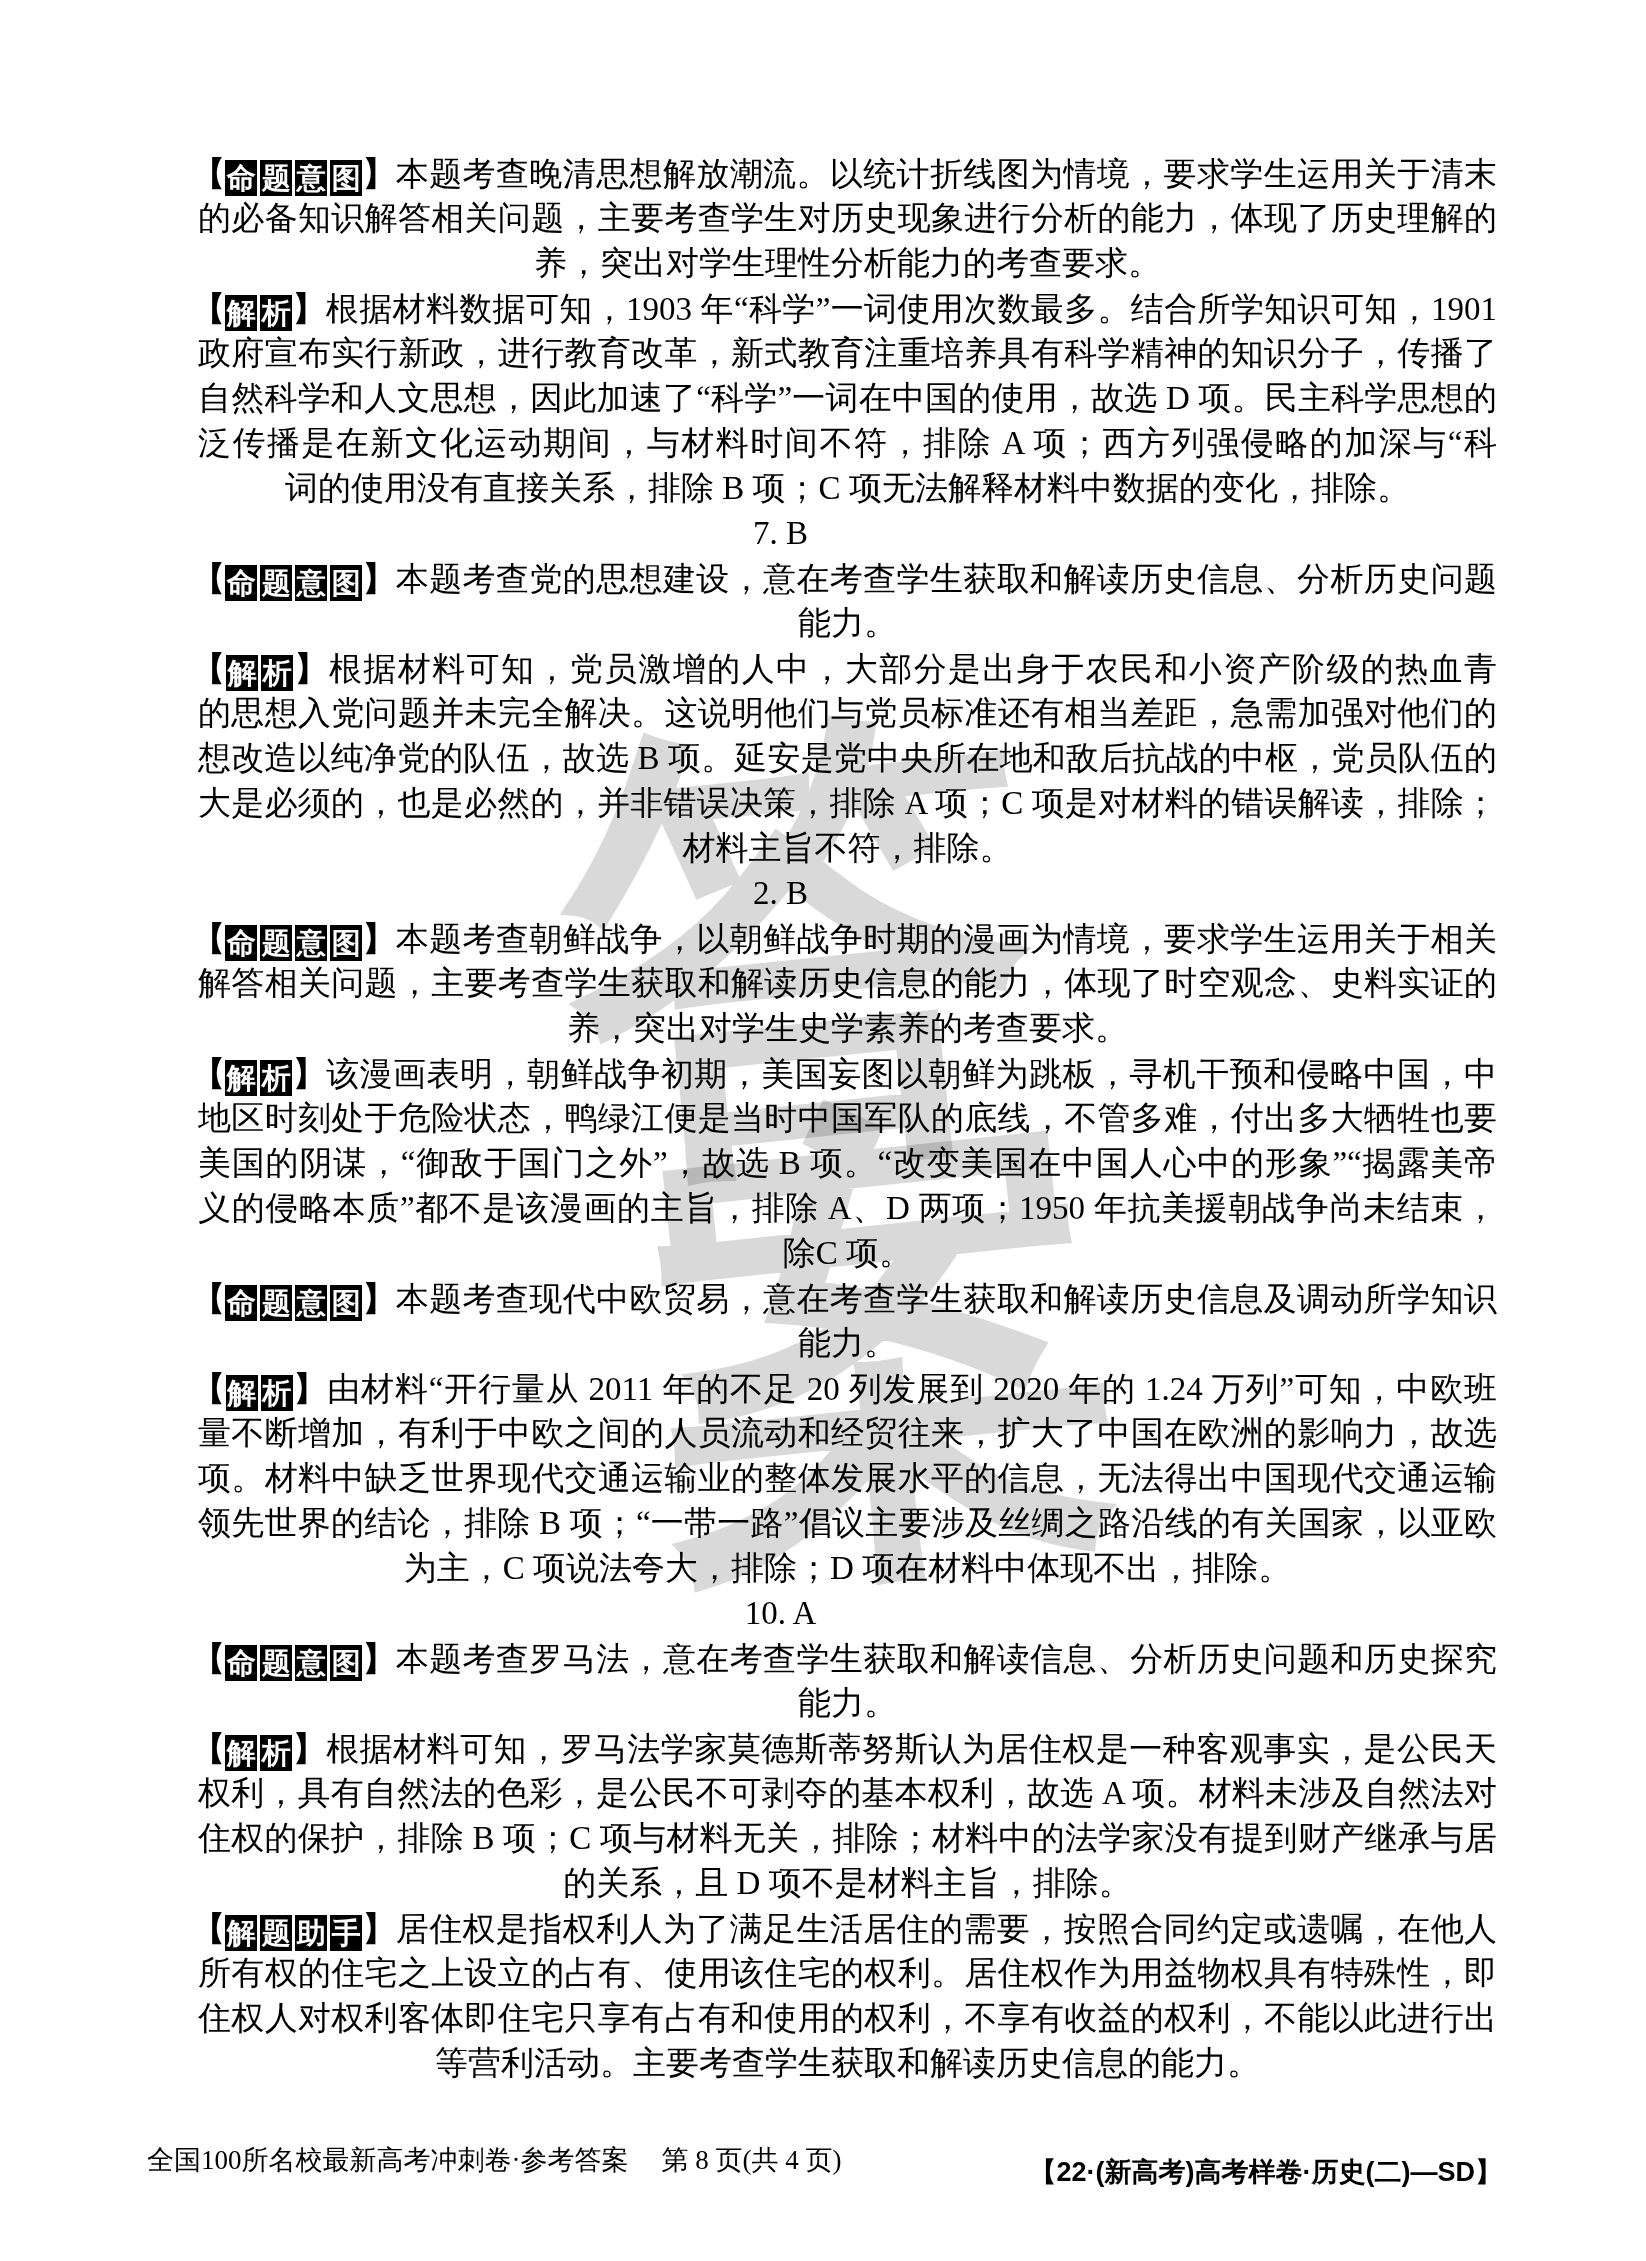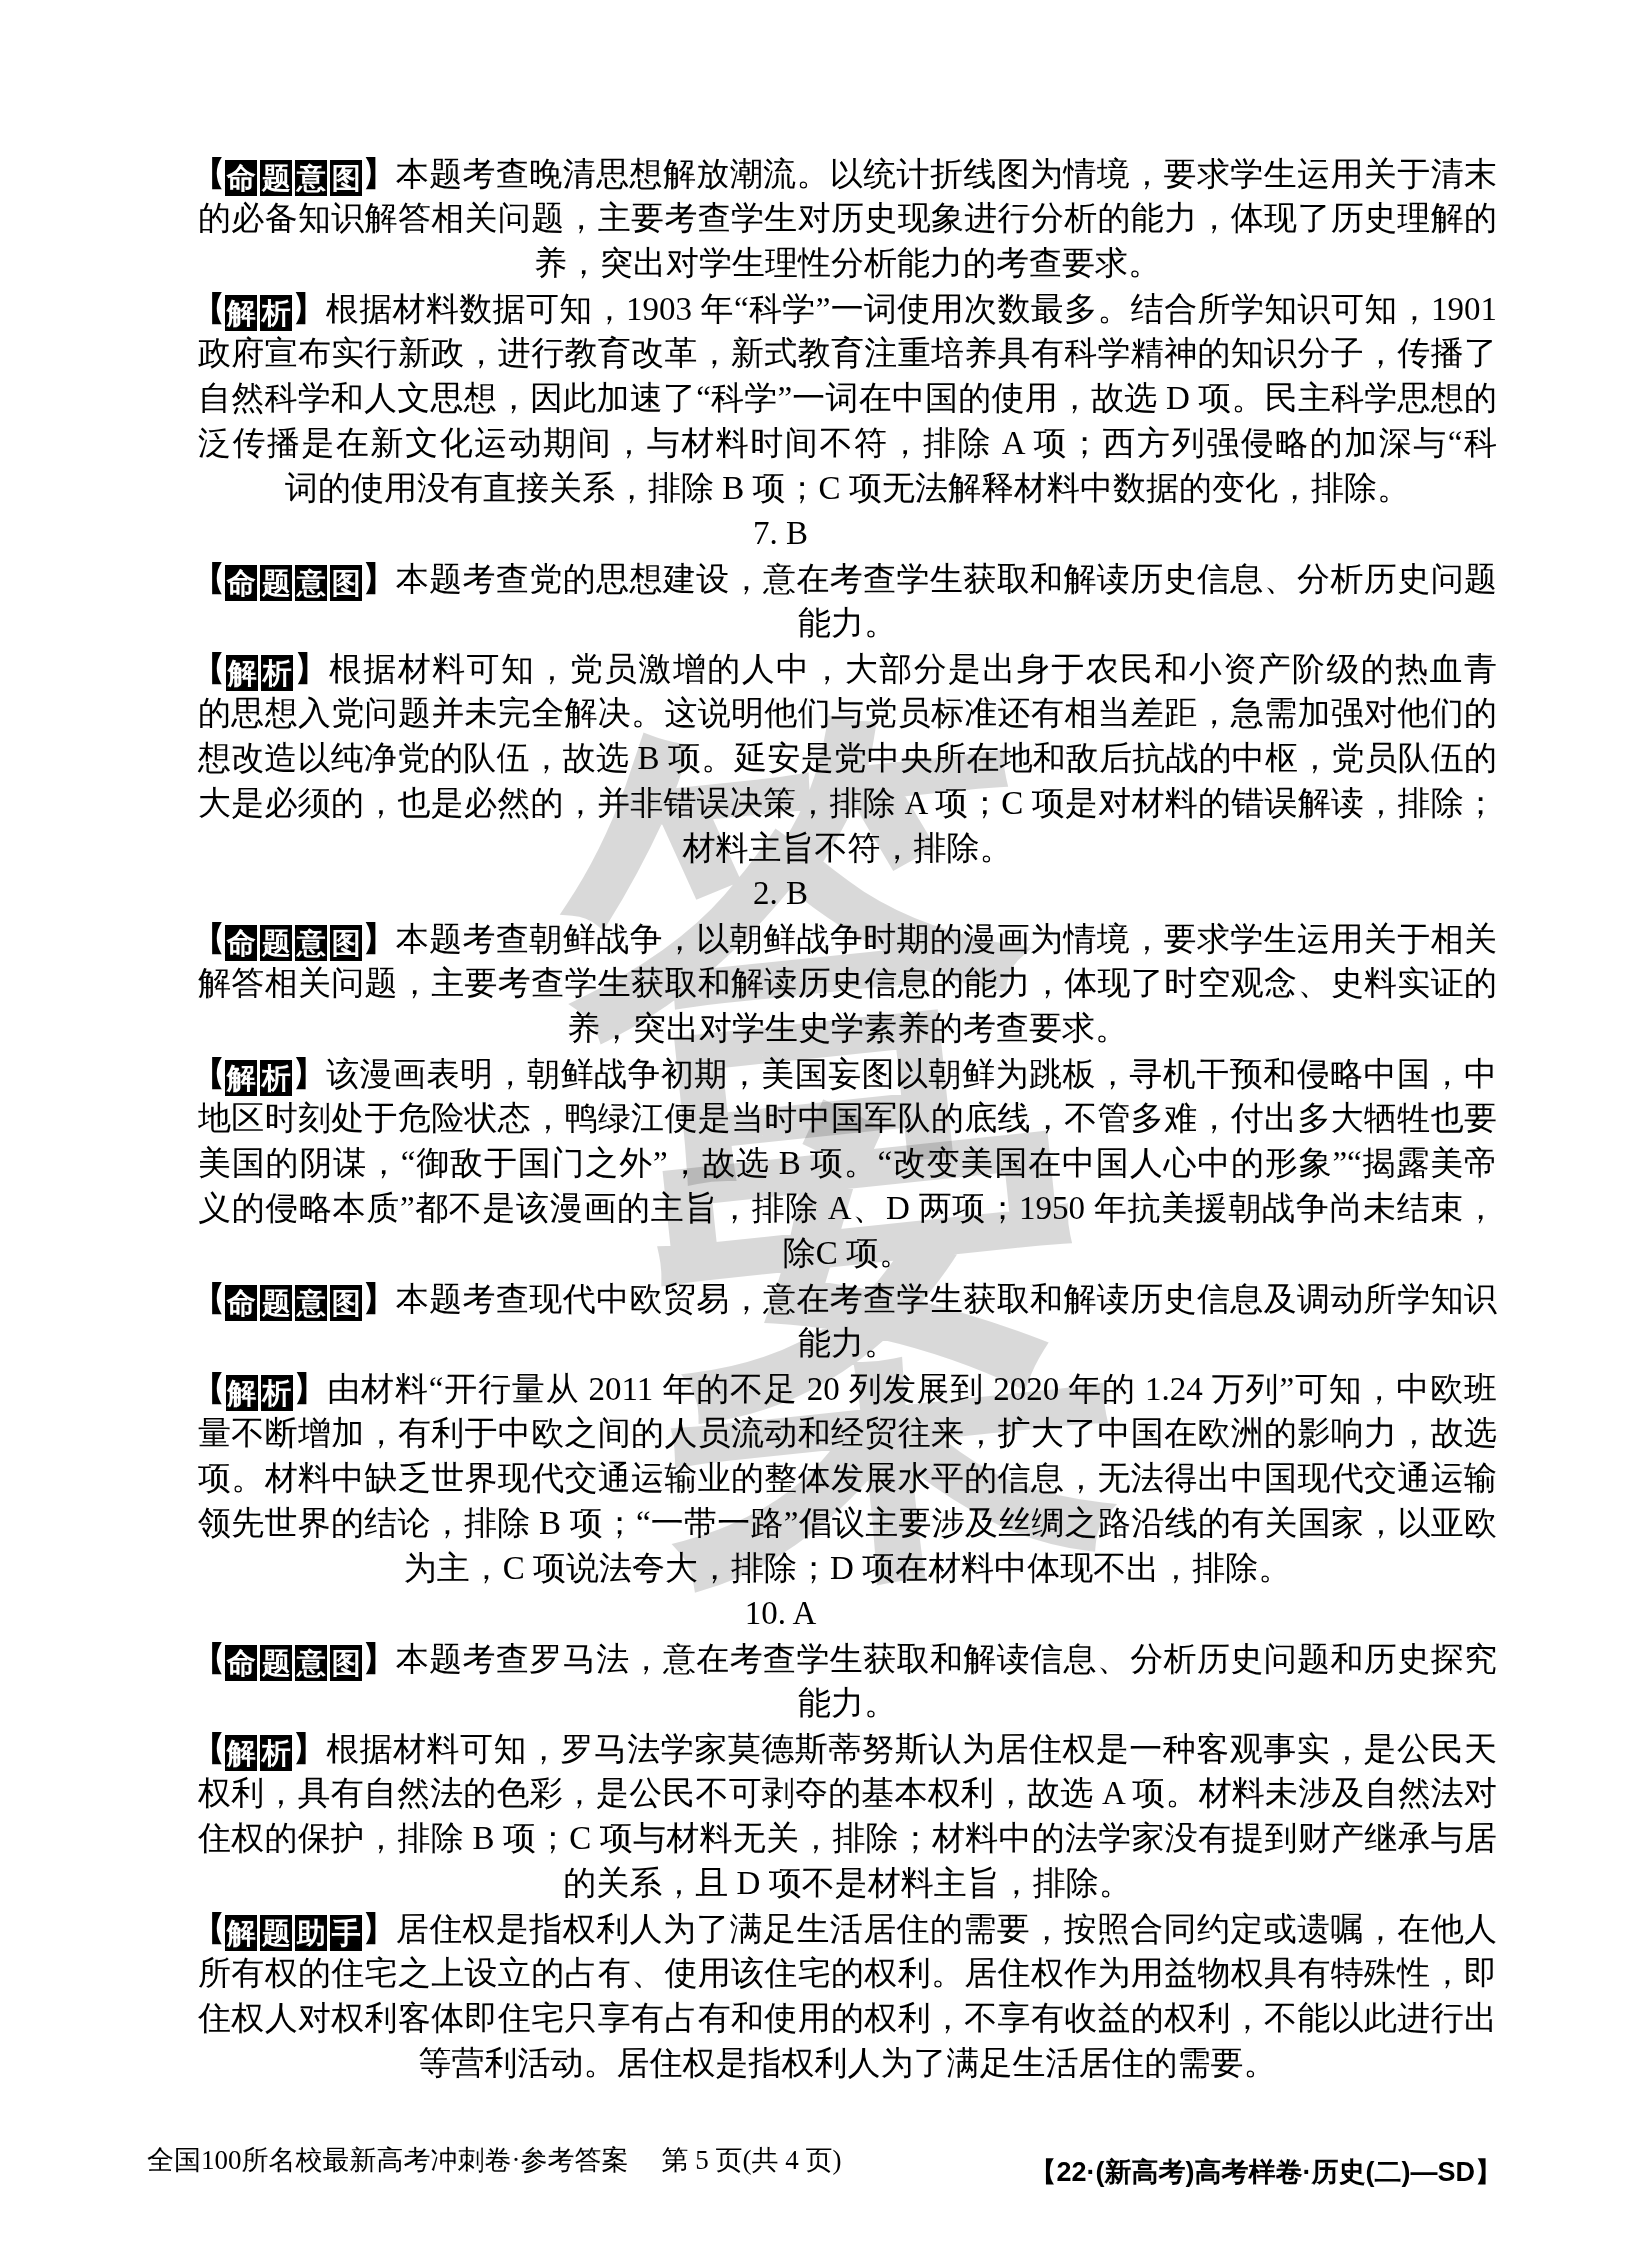--- a/index.html
+++ b/index.html
@@ -181,25 +181,25 @@
       <div class="line cont full">住权的保护，排除 B 项；C 项与材料无关，排除；材料中的法学家没有提到财产继承与居住权</div>
       <div class="line cont">的关系，且 D 项不是材料主旨，排除。</div>
       <div class="line label full"><span class="br">【</span><span class="tag">
           <span class="tag-char">解</span>
           <span class="tag-char">题</span>
           <span class="tag-char">助</span>
           <span class="tag-char">手</span>
         </span><span class="br">】</span><span>居住权是指权利人为了满足生活居住的需要，按照合同约定或遗嘱，在他人享有</span></div>
       <div class="line cont full">所有权的住宅之上设立的占有、使用该住宅的权利。居住权作为用益物权具有特殊性，即居</div>
       <div class="line cont full">住权人对权利客体即住宅只享有占有和使用的权利，不享有收益的权利，不能以此进行出租</div>
-      <div class="line cont">等营利活动。居住权是指权利人为了满足生活居住的需要。</div>
+      <div class="line cont">等营利活动。主要考查学生获取和解读历史信息的能力。</div>
     </div>
 
   <div class="footer">
     <div class="footer-left">
       <span>全国100所名校最新高考冲刺卷·参考答案</span>
-      <span>第 5 页(共 4 页)</span>
+      <span>第 8 页(共 4 页)</span>
     </div>
     <div class="footer-right">【22·(新高考)高考样卷·历史(二)—SD】</div>
   </div>
 
 </div>
 
 
 </body></html>

